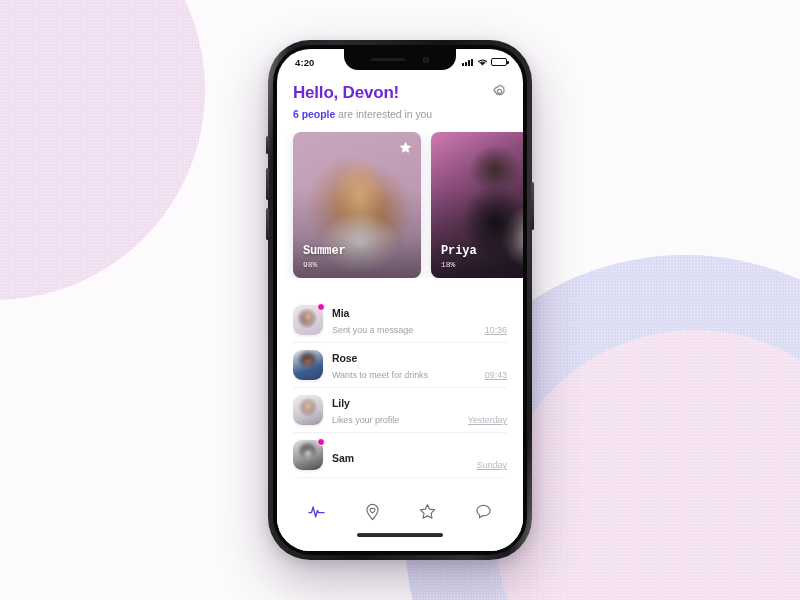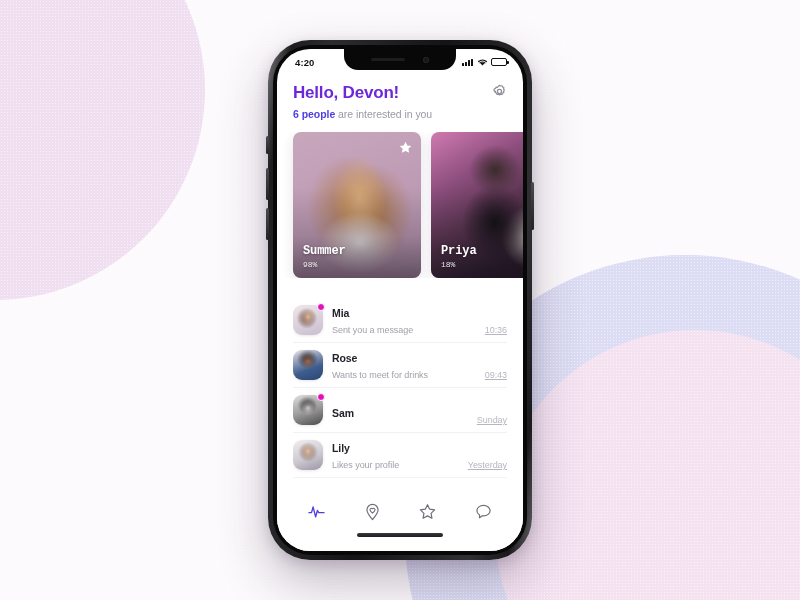--- a/index.html
+++ b/index.html
@@ -527,39 +527,39 @@
               </div>
               <div class="update-text">
                 <div class="update-name">Rose</div>
                 <div class="update-action">Wants to meet for drinks</div>
               </div>
               <div class="update-time">09:43</div>
             </div>
 
             <div class="update-row">
               <div class="avatar-wrap">
+                <div class="avatar lily"></div>
+              </div>
+              <div class="update-text">
+                <div class="update-name">Lily</div>
+                <div class="update-action">Likes your profile</div>
+              </div>
+              <div class="update-time">Yesterday</div>
+            </div>
+
+            <div class="update-row">
+              <div class="avatar-wrap">
                 <div class="avatar sam"></div>
                 <div class="notif-dot"></div>
               </div>
               <div class="update-text">
                 <div class="update-name">Sam</div>
                 <div class="update-action"></div>
               </div>
               <div class="update-time">Sunday</div>
-            </div>
-
-            <div class="update-row">
-              <div class="avatar-wrap">
-                <div class="avatar lily"></div>
-              </div>
-              <div class="update-text">
-                <div class="update-name">Lily</div>
-                <div class="update-action">Likes your profile</div>
-              </div>
-              <div class="update-time">Yesterday</div>
             </div>
 
           </div>
         </div>
 
         <div id="tab-bar">
 
           <div class="tab-item">
             <svg width="19" height="19" viewBox="0 0 24 24">
               <path d="M2.5 13.5h3.2l2.0-7.2 3.2 12.4 2.3-8.0 1.6 2.8h6.7" fill="none" stroke="#4f3fe0" stroke-width="1.7" stroke-linecap="round" stroke-linejoin="round"></path>

